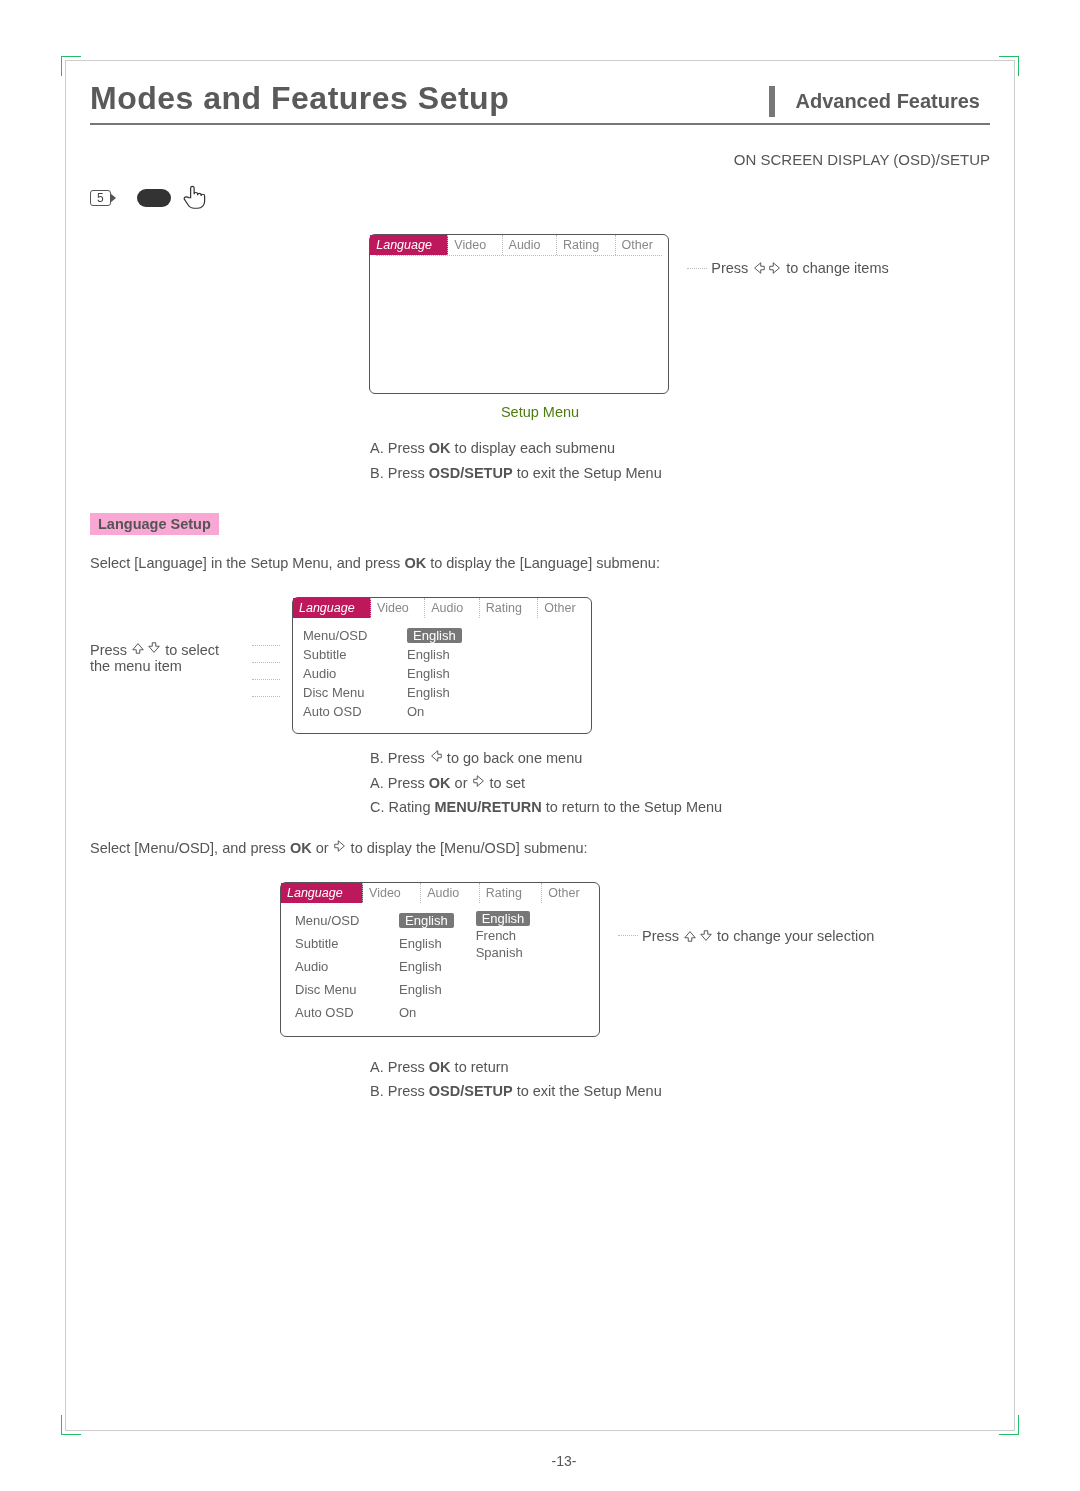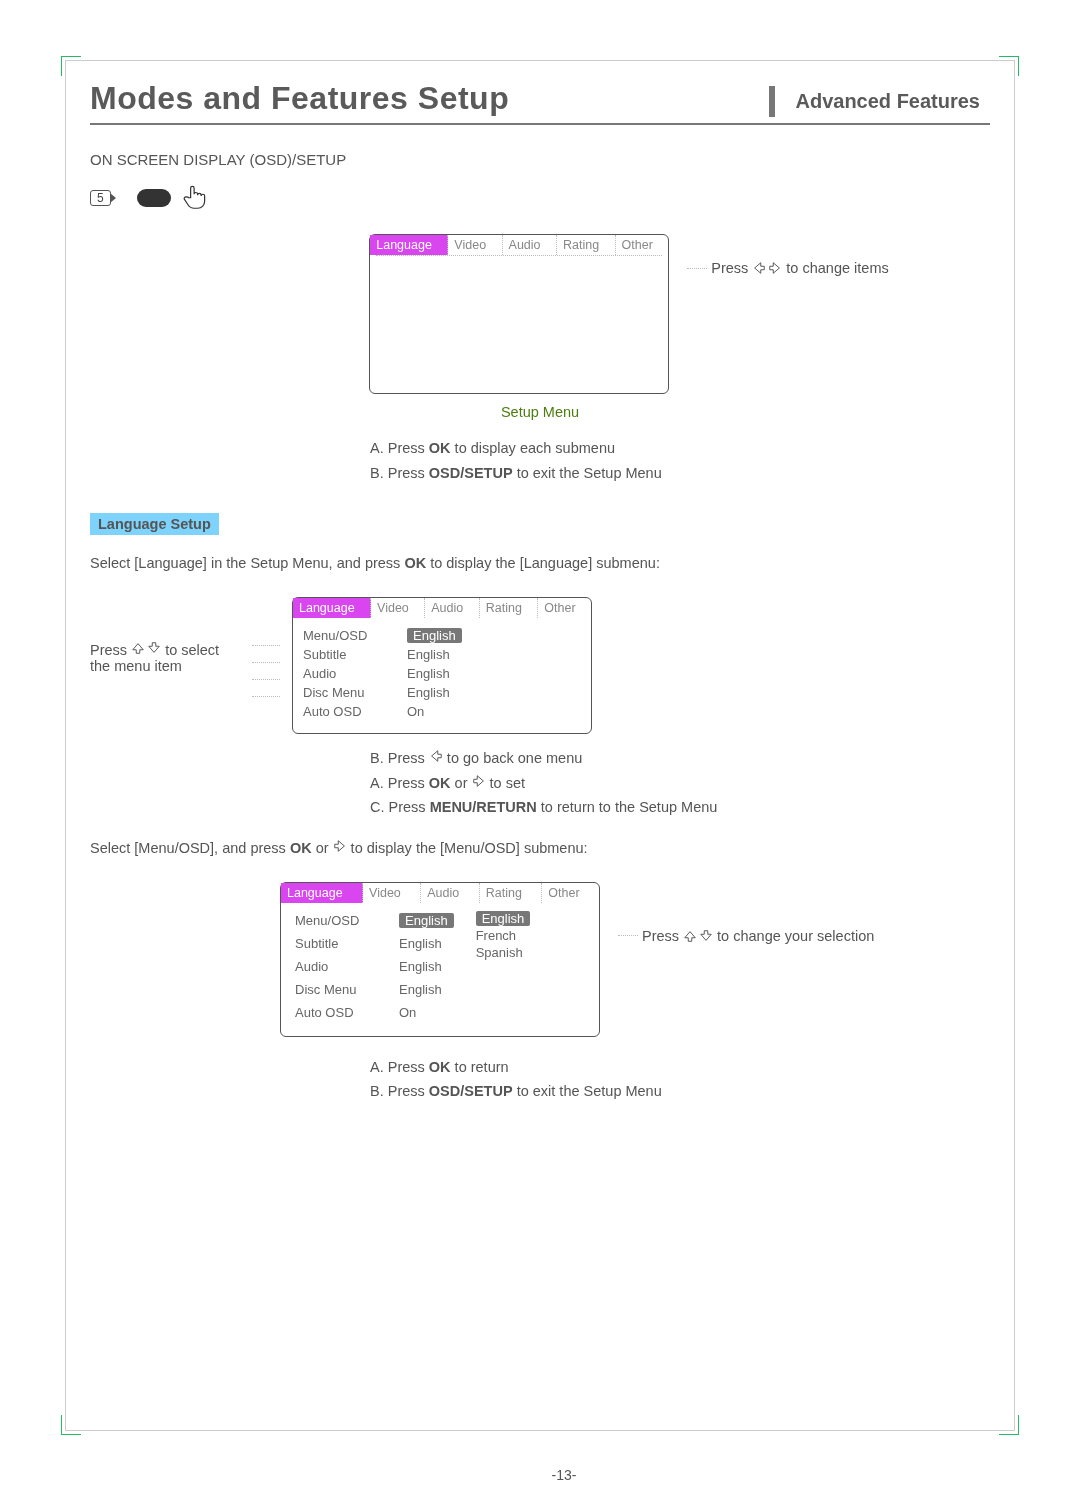--- a/index.html
+++ b/index.html
@@ -31,21 +31,21 @@
   .tab-badge {
     border-left: 6px solid #777;
     padding: 4px 20px;
     font-size: 20px;
     font-weight: bold;
     color: #5a5a5a;
     margin-right: -10px;
   }
   hr.rule { border: none; border-top: 2px solid #777; margin: 6px 0 26px 0; }
 
-  .section-title { font-size: 15px; color: #555; margin-bottom: 14px; }
+  .section-title { font-size: 15px; color: #555; margin-bottom: 14px; text-align: right; }
 
   .remote-row { display: flex; align-items: center; gap: 10px; margin-bottom: 20px; }
   .remote-key {
     border: 1px solid #555; border-radius: 3px;
     padding: 0 6px; font-size: 12px; display: inline-flex; align-items: center;
     position: relative;
   }
   .remote-key::after {
     content: ""; position: absolute; right: -6px; top: 50%; transform: translateY(-50%);
     border-left: 6px solid #555; border-top: 5px solid transparent; border-bottom: 5px solid transparent;
@@ -58,57 +58,57 @@
   .osd-box {
     width: 300px; border: 1px solid #555; border-radius: 6px;
     background: #fff;
   }
   .osd-tabs { display: flex; }
   .osd-tab {
     flex: 1 1 auto; padding: 3px 6px; font-size: 12.5px; color: #888; text-align: left;
     border-right: 1px dotted #bbb;
   }
   .osd-tab:last-child { border-right: none; }
-  .osd-tab.sel { background: #d946ef; color: #fff; }
+  .osd-tab.sel { background: #be185d; color: #fff; font-style: italic; }
   .osd-empty { height: 138px; border-top: 1px dotted #bbb; margin: 0 6px; }
 
   .center-col { display: flex; flex-direction: column; align-items: center; width: 100%; }
 
   .row-with-callout { display: flex; align-items: flex-start; gap: 18px; }
   .callout-text { font-size: 14.5px; color: #555; display: flex; align-items: center; gap: 4px; }
   .arrow-left-right { display: inline-flex; gap: 2px; }
   .arrow-up-down { display: inline-flex; gap: 2px; }
 
   .caption { font-size: 14.5px; margin: 10px 0 16px 0; text-align: center; color: #4d7c0f; }
 
   .steps { font-size: 14.5px; color: #555; line-height: 1.7; }
 
   .subheading {
-    background: #7dd3fc; display: inline-block; padding: 3px 8px;
+    background: #f9a8d4; display: inline-block; padding: 3px 8px;
     font-size: 14.5px; font-weight: bold; color: #555;
     margin: 28px 0 18px 0;
   }
 
   .lang-grid { width: 300px; border: 1px solid #555; border-radius: 6px; }
   .lang-body { padding: 8px 10px 12px 10px; }
   .lang-row { display: flex; gap: 14px; font-size: 13px; color: #666; padding: 2px 0; }
   .lang-label { width: 90px; text-align: left; }
   .val { }
   .val.sel { background: #777; color: #fff; padding: 0 6px; border-radius: 2px; }
 
   .left-callout { display: flex; align-items: flex-start; gap: 12px; }
   .left-callout .caption-col { width: 150px; font-size: 14.5px; color: #555; padding-top: 44px; }
   .tick-col { display: flex; flex-direction: column; gap: 16px; padding-top: 12px; }
   .tick { width: 28px; border-top: 1px dotted #bbb; }
 
   .lang-grid2 { width: 320px; border: 1px solid #555; border-radius: 6px; }
   .lang-body2 { padding: 8px 10px 14px 14px; }
   .opts-col { display: flex; flex-direction: column; gap: 2px; margin-left: 8px; font-size: 13px; color: #666; }
 
-  .pagenum { position: absolute; bottom: 8px; left: 0; right: 0; text-align: center; font-size: 14px; color: #555; padding-left: 48px; }
+  .pagenum { position: absolute; bottom: 22px; left: 0; right: 0; text-align: center; font-size: 14px; color: #555; padding-left: 48px; }
 
   svg.arrow { width: 14px; height: 14px; }
 </style>
 </head>
 <body>
 
 <div class="page-frame"></div>
 <div class="crop-mark crop-tl"></div>
 <div class="crop-mark crop-tr"></div>
 <div class="crop-mark crop-bl"></div>
@@ -236,21 +236,21 @@
         </svg>
       <span> to go back one menu</span>
     </div>
     <div>
       <span>A.  Press </span><b>OK</b><span> or </span>
       <svg class="arrow" viewBox="0 0 16 16">
           <path d="M6 2 L13 8 L6 14 L6 10 L2 10 L2 6 L6 6 Z" fill="none" stroke="#444"></path>
         </svg>
       <span> to set</span>
     </div>
-    <div><span>C.  Press </span><b>MENU/RETURN</b><span> to return to the Setup Menu</span></div>
+    <div><span>C.  Rating </span><b>MENU/RETURN</b><span> to return to the Setup Menu</span></div>
   </div>
 
   <p class="body" style="margin-top:18px">
     <span>Select [Menu/OSD], and press </span><b>OK</b><span> or </span>
     <svg class="arrow" viewBox="0 0 16 16">
         <path d="M6 2 L13 8 L6 14 L6 10 L2 10 L2 6 L6 6 Z" fill="none" stroke="#444"></path>
       </svg>
     <span> to display the [Menu/OSD] submenu:</span>
   </p>
 

